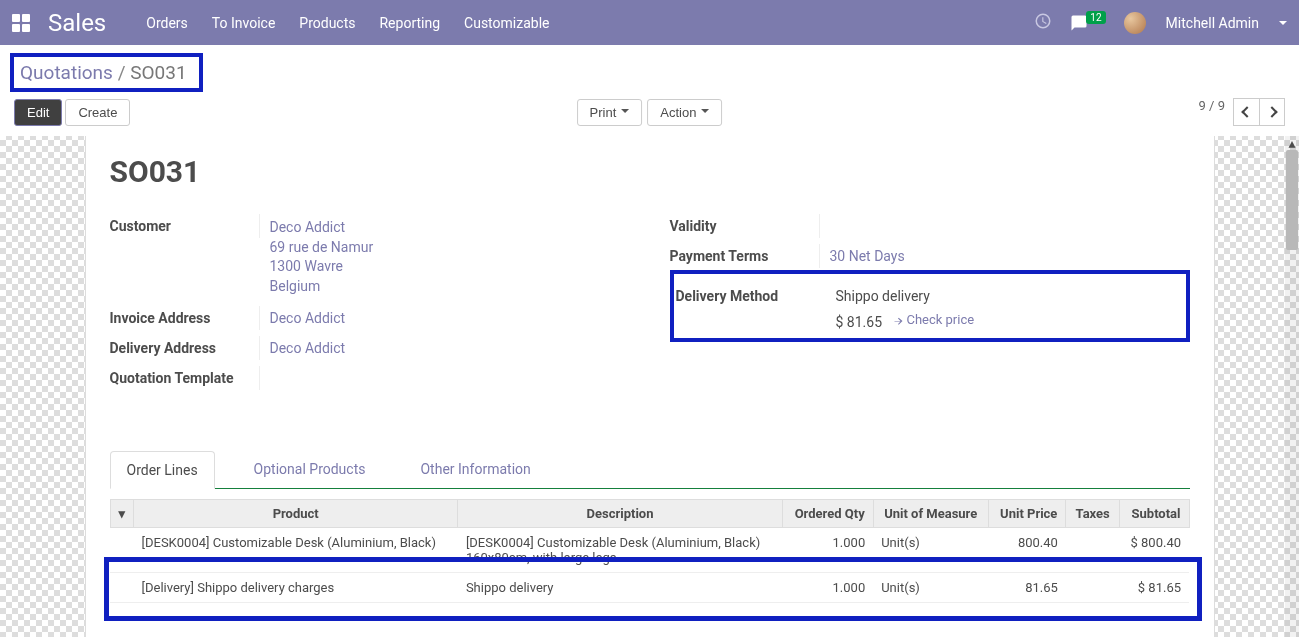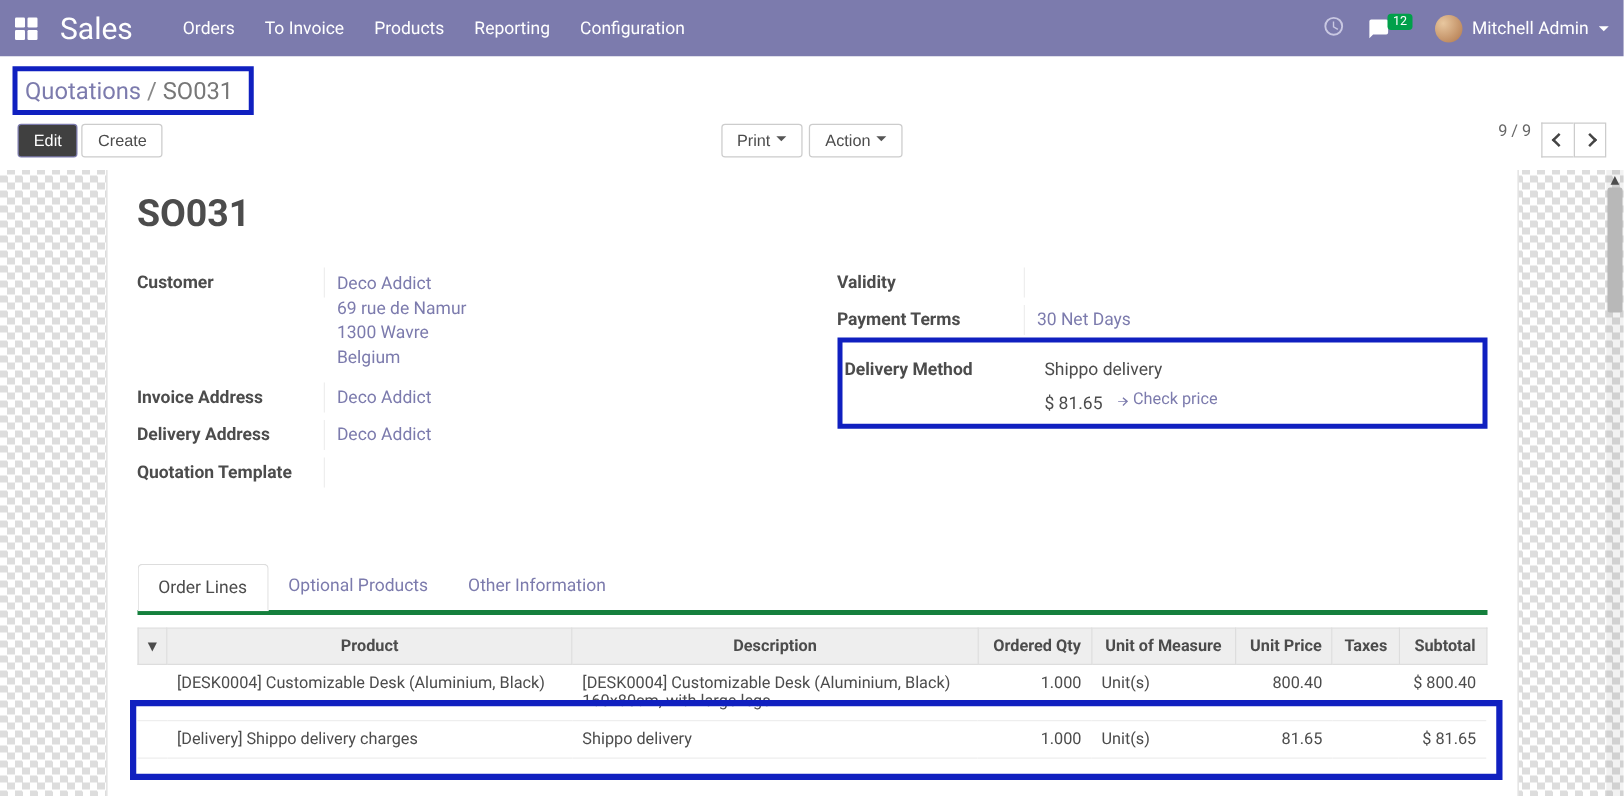--- a/index.html
+++ b/index.html
@@ -35,21 +35,21 @@
 .navbar .brand { font-size: 24px; font-weight: 400; margin-right: 40px; cursor: pointer; }
 .navbar .menu { display: flex; gap: 24px; flex: 1; }
 .navbar .menu a { color: #fff; text-decoration: none; cursor: pointer; }
 .navbar .right { display: flex; align-items: center; gap: 18px; }
 .navbar .clock-icon svg { width: 18px; height: 18px; fill: #c9c8e2; }
 .navbar .chat { display:flex; align-items:center; cursor:pointer;}
 .navbar .chat svg { width:18px; height:18px; fill:#fff;}
 .navbar .badge {
   background: #00a04a; color: #fff; font-size: 10px; padding: 1px 4px; border-radius: 3px; margin-left: -2px; position:relative; top:-5px;
 }
-.navbar .user { display: flex; align-items: center; gap: 8px; cursor:pointer;}
+.navbar .user { display: flex; align-items: center; gap: 20px; cursor:pointer;}
 .navbar .avatar {
   width: 22px; height: 22px; border-radius: 50%; background: radial-gradient(circle at 30% 30%, #e8c79f, #b0764a);
 }
 .navbar .caret { border: 4px solid transparent; border-top-color: #fff; margin-top: 4px;}
 
 
 .control-bar { padding: 8px 14px 10px; }
 .breadcrumb-box {
   border: 4px solid #1020c0;
   display: inline-block;
@@ -108,21 +108,21 @@
 .field-value div.link-line{ color:#7c7bad; line-height:1.4;}
 
 .delivery-box {
   border: 4px solid #1020c0;
   padding: 10px 2px 2px 2px;
   margin-top: -4px;
 }
 .check-price { color:#7c7bad; cursor:pointer; font-size:13px; display:inline-flex; align-items:flex-end; gap:2px;}
 
 
-.tabs { display: flex; border-bottom: 4px solid #15803d; margin-top: 55px;}
+.tabs { display: flex; border-bottom: 1px solid #15803d; margin-top: 55px; gap: 23px;}
 .tab { padding: 10px 16px; cursor: pointer; color: #7c7bad; }
 .tab.active {
   border: 1px solid #ddd; border-bottom: 1px solid #fff; border-top-left-radius:4px; border-top-right-radius:4px;
   margin-bottom: -1px; color: #4c4c4c; background:#fff;
 }
 
 
 .order-table { width: 100%; border-collapse: collapse; margin-top: 10px; }
 .order-table th {
   background: #eee; text-align: center; font-weight:700; padding: 6px 8px; border:1px solid #ddd; font-size:13px; color:#4c4c4c;
@@ -154,21 +154,21 @@
       <span></span>
       <span></span>
       <span></span>
     </div>
   <div class="brand">Sales</div>
   <div class="menu">
     <a>Orders</a>
     <a>To Invoice</a>
     <a>Products</a>
     <a>Reporting</a>
-    <a>Configuration</a>
+    <a>Customizable</a>
   </div>
   <div class="right">
     <span class="clock-icon">
       <svg viewBox="0 0 24 24">
           <path d="M12 2a10 10 0 100 20 10 10 0 000-20zm0 18a8 8 0 110-16 8 8 0 010 16zm.5-13H11v6l5 3 .8-1.3-4.3-2.5z"></path>
         </svg>
     </span>
     <span class="chat">
       <svg viewBox="0 0 24 24">
           <path d="M20 2H4a2 2 0 00-2 2v18l4-4h14a2 2 0 002-2V4a2 2 0 00-2-2z"></path>

